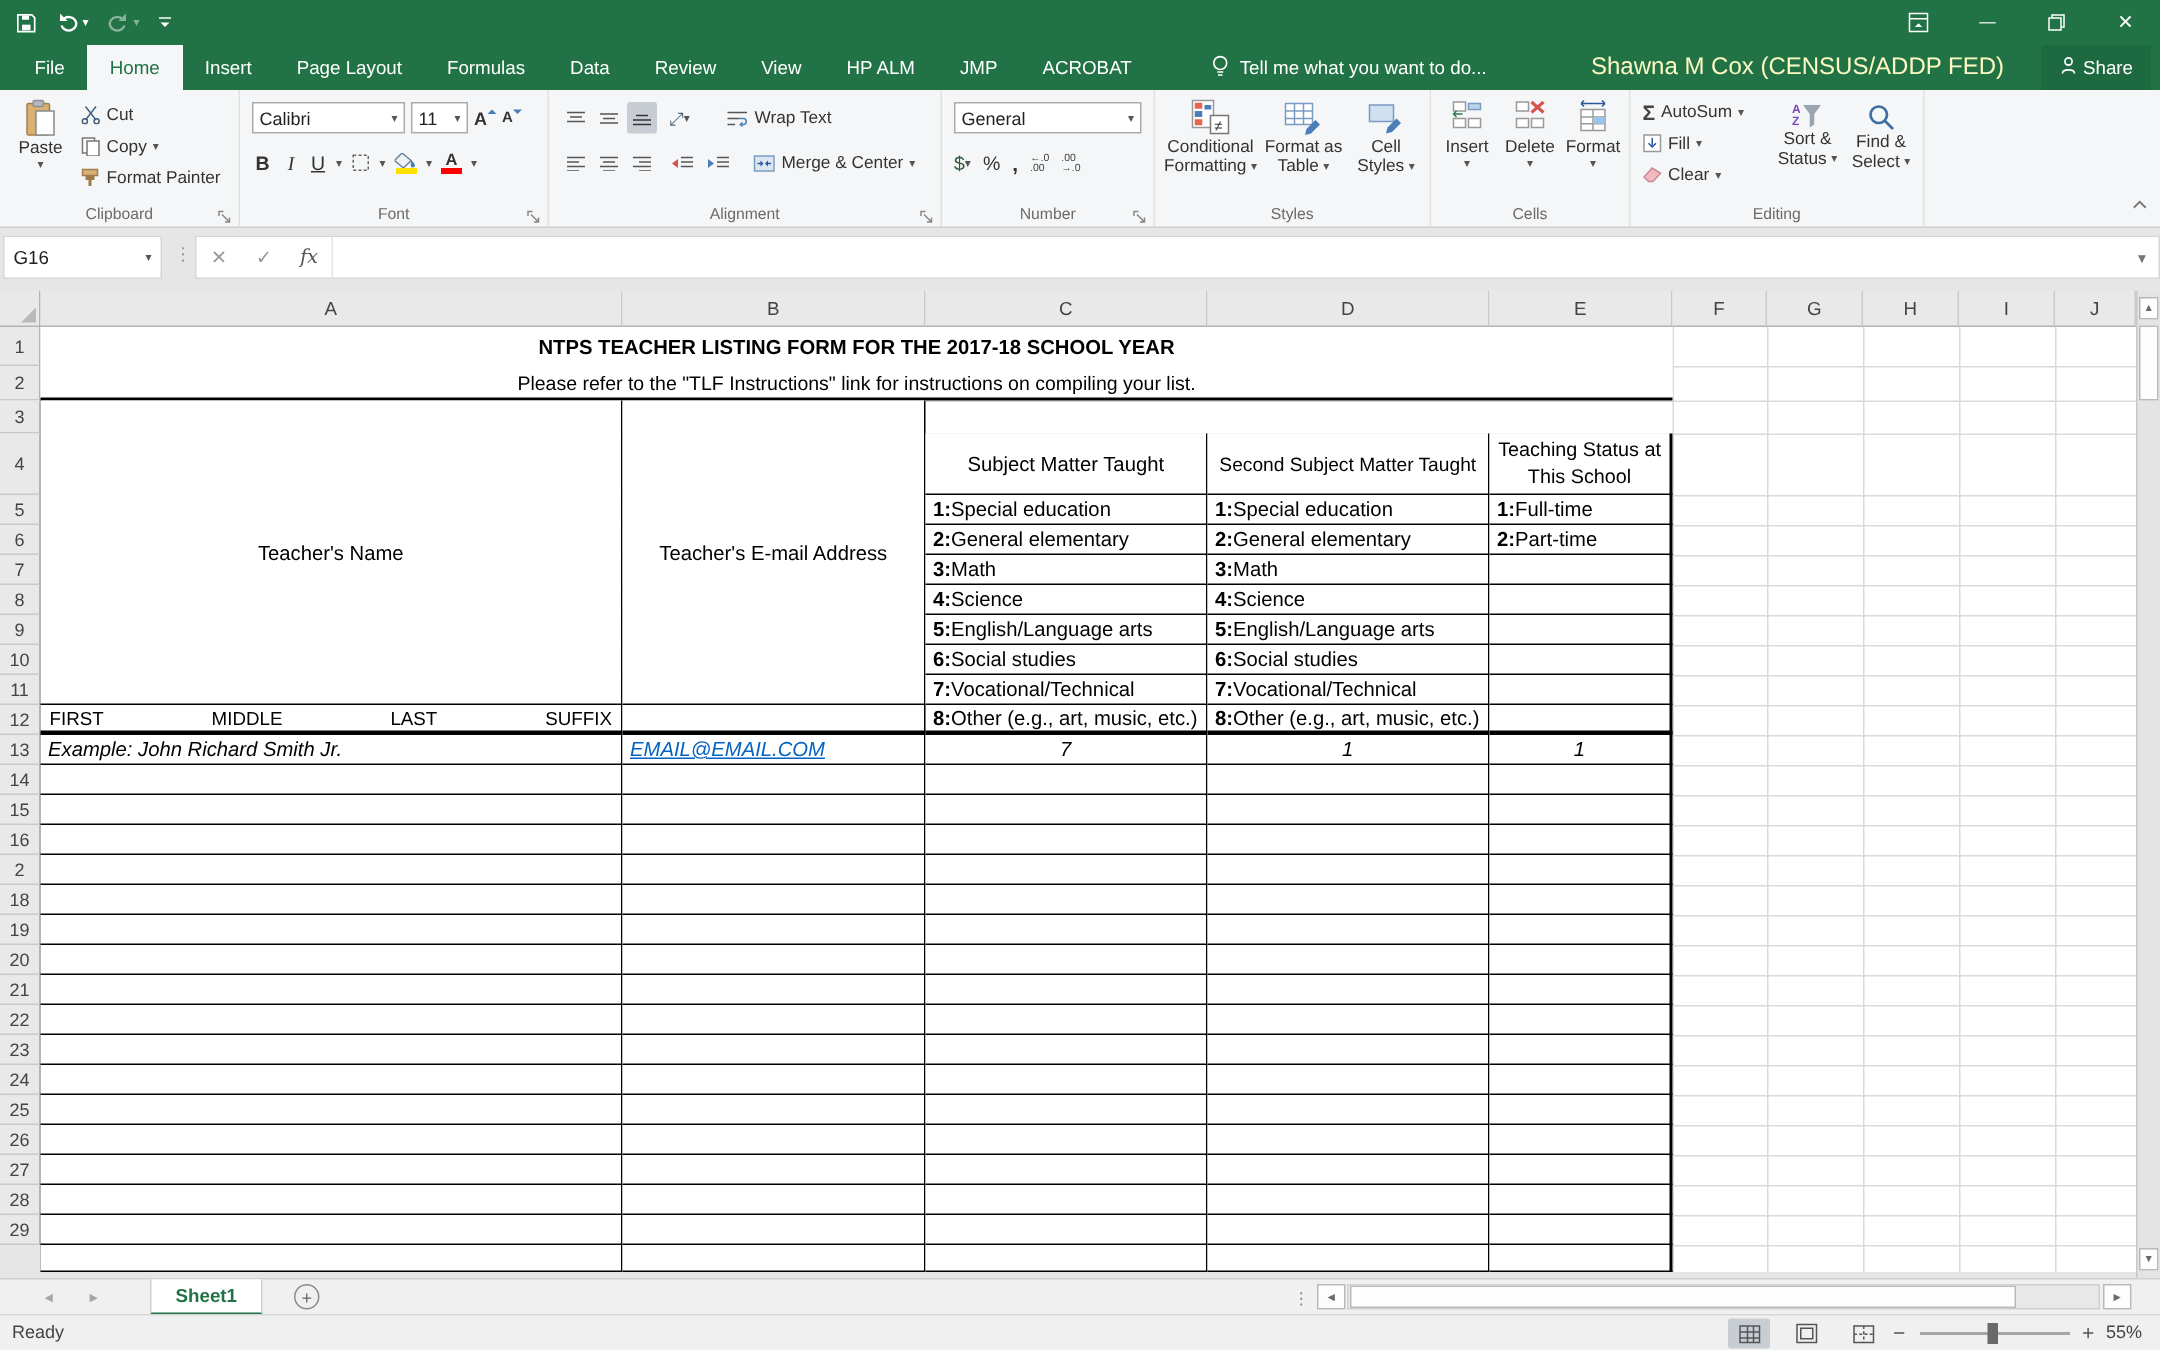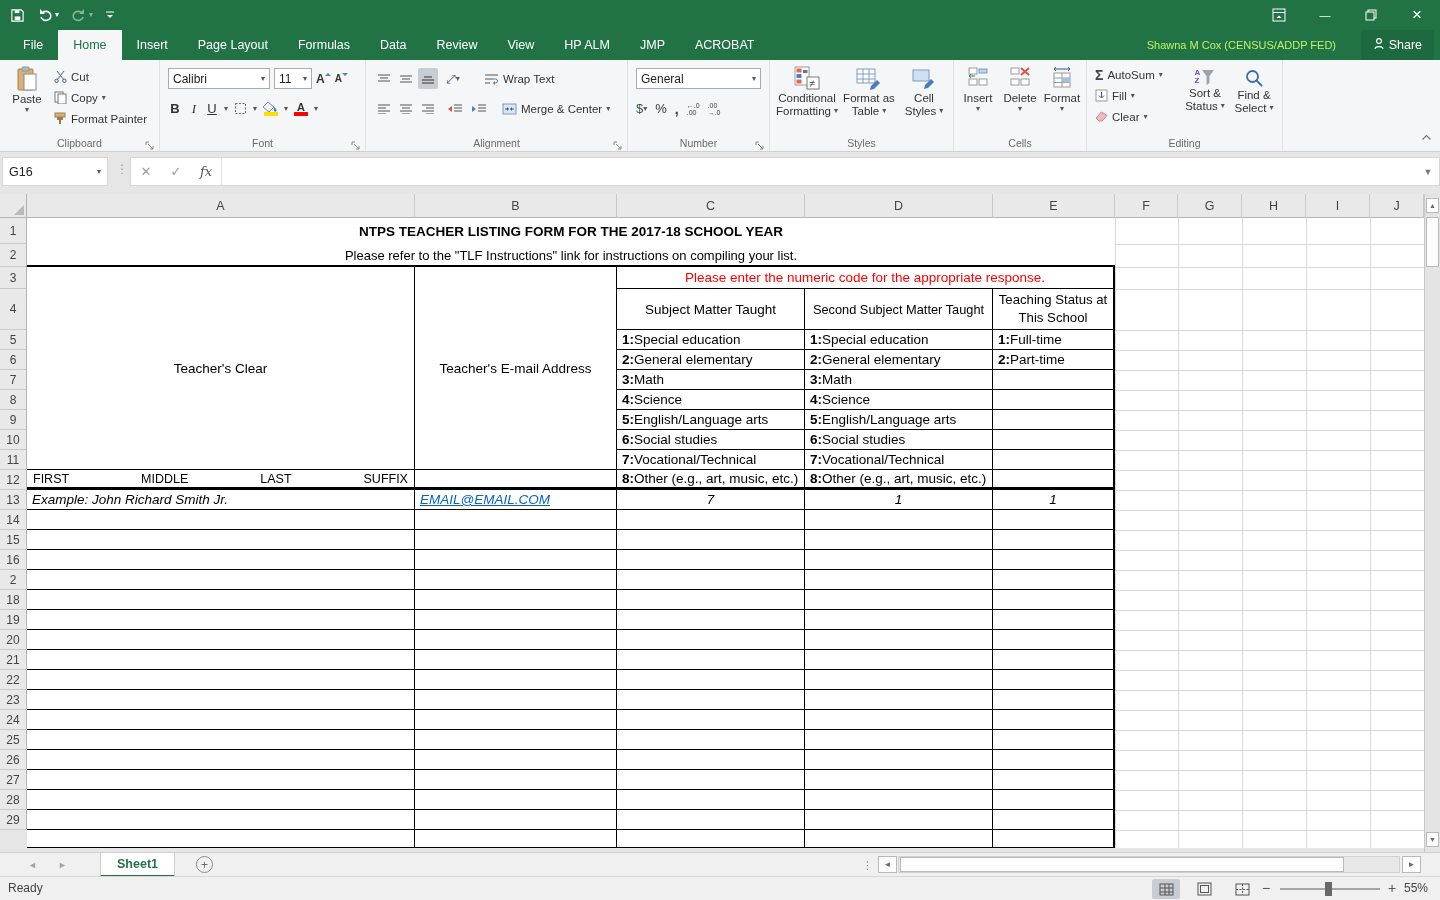--- a/index.html
+++ b/index.html
@@ -14,21 +14,21 @@
   .dim{opacity:.45;}
   .tbtitle{position:absolute;left:0;right:0;text-align:center;color:#fff;font-size:12.5px;pointer-events:none;}
   .winctl{position:absolute;right:0;top:0;height:30px;display:flex;align-items:center;}
   .wbtn{width:46px;height:30px;display:flex;align-items:center;justify-content:center;color:#fff;font-size:14px;}
   
   .tabrow{position:absolute;left:0;top:30px;width:1440px;height:30px;background:#217346;display:flex;align-items:flex-end;}
   .tabs{display:flex;padding-left:8px;height:30px;align-items:stretch;}
   .tab{padding:0 15px;line-height:30px;font-size:12.5px;color:#fff;cursor:default;white-space:nowrap;}
   .tab.active{background:#f5f6f7;color:#217346;}
   .tellme{display:flex;align-items:center;gap:6px;color:#fff;font-size:12.5px;margin-left:38px;height:30px;}
-  .account{position:absolute;right:104px;top:0;height:30px;display:flex;align-items:center;color:#bef264;font-size:11px;}
+  .account{position:absolute;right:104px;top:0;height:30px;display:flex;align-items:center;color:#fef9c3;font-size:16px;}
   .share{position:absolute;right:6px;top:0;height:30px;display:flex;align-items:center;gap:2px;color:#fff;font-size:12.5px;background:#1d6a41;padding:0 12px;}
   
   .ribbon{position:absolute;left:0;top:60px;width:1440px;height:92px;background:#f5f6f7;border-bottom:1px solid #d2d0ce;display:flex;}
   .rgroup{position:relative;height:100%;border-right:1px solid #e1e1e1;flex:none;}
   .rlabel{position:absolute;bottom:2px;left:0;right:0;text-align:center;font-size:10.5px;color:#6a6a6a;}
   .launcher{position:absolute;bottom:4px;right:4px;width:10px;height:10px;}
   .dd{font-size:8px;color:#555;line-height:1;}
   .bigbtn{display:flex;flex-direction:column;align-items:center;justify-content:flex-start;font-size:11.5px;color:#333;gap:1px;padding-top:6px;}
   .sbtn{display:flex;align-items:center;gap:4px;font-size:11.5px;color:#333;height:21px;padding-left:2px;}
   .combo{background:#fff;border:1px solid #ababab;height:21px;display:flex;align-items:center;font-size:12px;color:#222;padding:0 4px;justify-content:space-between;}
@@ -140,20 +140,30 @@
         <div class="tab">Insert</div>
         <div class="tab">Page Layout</div>
         <div class="tab">Formulas</div>
         <div class="tab">Data</div>
         <div class="tab">Review</div>
         <div class="tab">View</div>
         <div class="tab">HP ALM</div>
         <div class="tab">JMP</div>
         <div class="tab">ACROBAT</div>
       </div>
+    <div class="tellme">
+      <span>
+        <svg width="13" height="16" viewBox="0 0 13 16">
+            <circle cx="6.5" cy="6" r="4.3" fill="none" stroke="#fff" stroke-width="1.1"></circle>
+            <line x1="4.5" y1="12" x2="8.5" y2="12" stroke="#fff"></line>
+            <line x1="5" y1="14" x2="8" y2="14" stroke="#fff"></line>
+          </svg>
+      </span>
+      <span>Tell me what you want to do...</span>
+    </div>
     <div class="account">Shawna M Cox (CENSUS/ADDP FED)</div>
     <div class="share">
       <span>
         <svg width="14" height="14" viewBox="0 0 14 14">
             <circle cx="6" cy="4" r="2.4" fill="none" stroke="#fff" stroke-width="1.1"></circle>
             <path d="M2 12c0-3.2 8-3.2 8 0" fill="none" stroke="#fff" stroke-width="1.1"></path>
           </svg>
       </span>
       <span>Share</span>
     </div>
@@ -648,23 +658,22 @@
       <div class="gl" style="left: 27px; top: 536px; width: 1397px; height: 1px;"></div>
       <div class="gl" style="left: 27px; top: 556px; width: 1397px; height: 1px;"></div>
       <div class="gl" style="left: 27px; top: 576px; width: 1397px; height: 1px;"></div>
       <div class="gl" style="left: 27px; top: 596px; width: 1397px; height: 1px;"></div>
       <div class="gl" style="left: 27px; top: 616px; width: 1397px; height: 1px;"></div>
       <div class="gl" style="left: 27px; top: 636px; width: 1397px; height: 1px;"></div>
       <div class="titlecell" style="left: 27px; top: 24px; width: 1088px; height: 26px; background: rgb(255, 255, 255);">NTPS TEACHER LISTING FORM FOR THE 2017-18 SCHOOL YEAR</div>
       <div class="subtcell" style="left: 27px; top: 50px; width: 1088px; height: 23px; background: rgb(255, 255, 255);">Please refer to the "TLF Instructions" link for instructions on compiling your list.</div>
       <div class="tline" style="left: 27px; top: 71px; width: 1088px; height: 2px;"></div>
       <div class="tline" style="left: 27px; top: 73px; width: 1px; height: 581px;"></div>
-      <div class="cell ctr" style="left: 27px; top: 73px; width: 388px; height: 203px;">Teacher's Clear</div>
+      <div class="cell ctr" style="left: 27px; top: 73px; width: 388px; height: 203px;">Teacher's Name</div>
       <div class="cell ctr" style="left: 415px; top: 73px; width: 202px; height: 203px;">Teacher's E-mail Address</div>
-      <div class="cell ctr red thickR" style="left: 617px; top: 73px; width: 498px; height: 22px; font-size: 13.5px;">Please enter the numeric code for the appropriate response.</div>
       <div class="cell ctr" style="left: 617px; top: 95px; width: 188px; height: 41px;">Subject Matter Taught</div>
       <div class="cell ctr" style="left: 805px; top: 95px; width: 188px; height: 41px; font-size: 12.8px;">Second Subject Matter Taught</div>
       <div class="cell ctr thickR" style="left: 993px; top: 95px; width: 122px; height: 41px; flex-direction: column; justify-content: center; line-height: 18px; font-size: 13.2px;">
         <span>Teaching Status at</span>
         <span>This School</span>
       </div>
       <div class="cell padL" style="left: 617px; top: 136px; width: 188px; height: 20px;"><b>1:</b> Special education</div>
       <div class="cell padL" style="left: 805px; top: 136px; width: 188px; height: 20px;"><b>1:</b> Special education</div>
       <div class="cell padL" style="left: 617px; top: 156px; width: 188px; height: 20px;"><b>2:</b> General elementary</div>
       <div class="cell padL" style="left: 805px; top: 156px; width: 188px; height: 20px;"><b>2:</b> General elementary</div>

